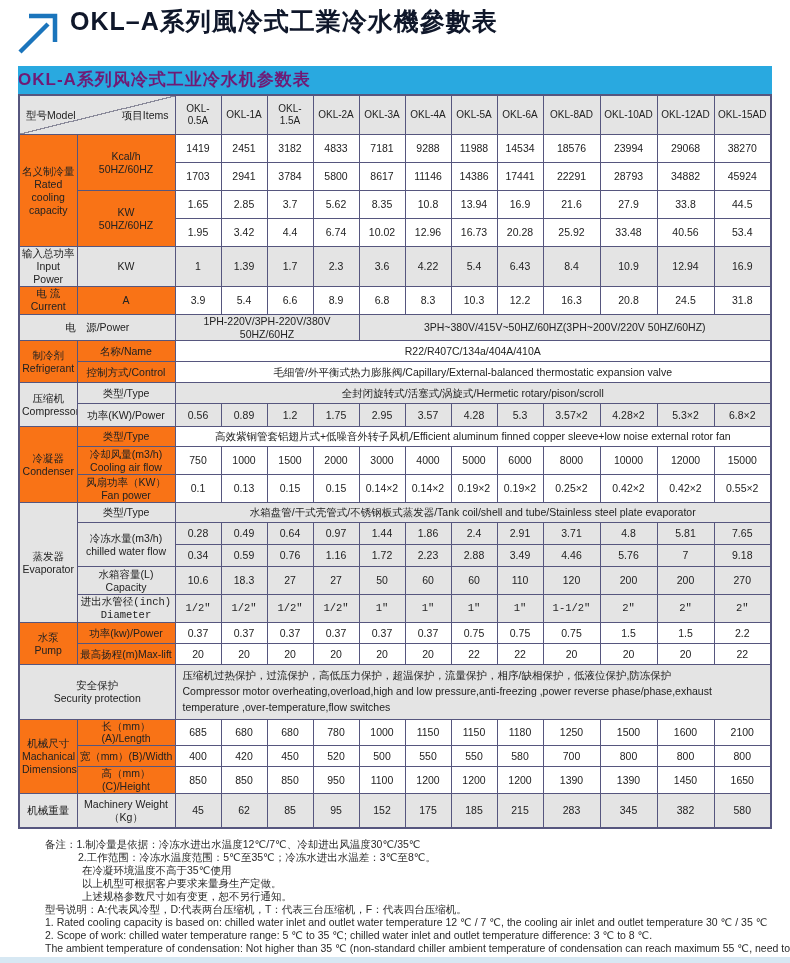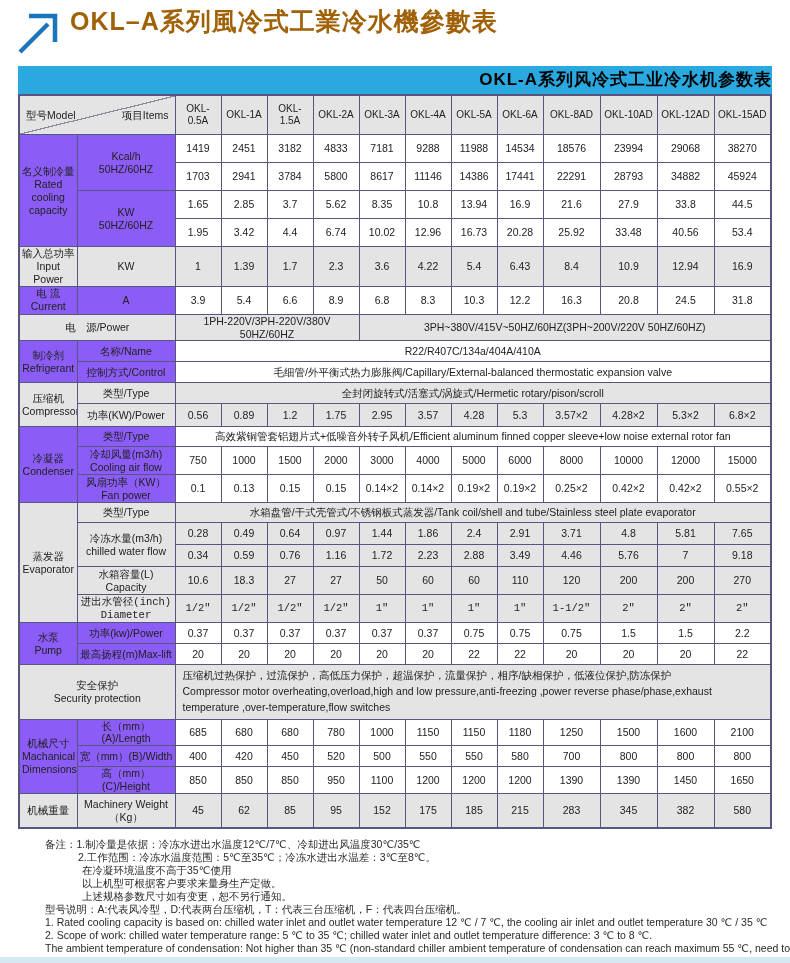--- a/index.html
+++ b/index.html
@@ -2,36 +2,36 @@
 <html><head>
 <meta charset="utf-8">
 <style>
   html,body{margin:0;padding:0;background:#fff;}
   .page{width:790px;height:963px;position:relative;background:#fff;
         font-family:"Liberation Sans","DejaVu Sans",sans-serif;color:#222;overflow:hidden;}
   
   .hdr{display:flex;align-items:flex-start;padding:6px 0 0 12px;height:56px;}
   .hdr .arrow{width:52px;height:50px;flex:0 0 52px;margin-top:2px;}
   .hdr .titles{margin-left:6px;}
-  .t-zh{font-size:25px;font-weight:bold;color:#a16207;margin:0;line-height:30px;letter-spacing:1px;}
+  .t-zh{font-size:25px;font-weight:bold;color:#0f172a;margin:0;line-height:30px;letter-spacing:1px;}
   .t-en{font-size:16.5px;font-weight:normal;color:#1c1c1c;margin:0;line-height:20px;}
   
   .table-wrap{margin:4px 18px 0 18px;}
-  .table-title{background:#29a9e0;color:#000000;text-align:right;font-size:17px;
+  .table-title{background:#29a9e0;color:#701a75;text-align:left;font-size:17px;
                height:28px;line-height:28px;font-weight:bold;letter-spacing:1px;}
   table{border-collapse:collapse;width:100%;table-layout:fixed;}
   td,th{border:1px solid #56567e;font-size:10.5px;font-weight:normal;text-align:center;
         vertical-align:middle;padding:0 2px;color:#222;white-space:pre-line;line-height:1.22;
         overflow:hidden;}
   table{border:2px solid #56567e;}
   th.mod{background:#e4e4e4;font-size:10px;height:30px;}
   td.lab{background:#e4e4e4;}
   tr.rg td{background:#e4e4e4;}
   tr.rw td{background:#ffffff;}
-  tr.rw td.lab{background:#8b5cf6;}
+  tr.rw td.lab{background:#f97316;}
   td.left{text-align:left;padding:3px 7px;line-height:1.5;font-size:10.5px;}
   th.corner{background:#e4e4e4;padding:0;position:relative;
     background-image:linear-gradient(to bottom right,
       transparent calc(50% - 0.6px),#8a8a9a calc(50% - 0.6px),
       #8a8a9a calc(50% + 0.6px),transparent calc(50% + 0.6px));}
   .corner-inner{display:flex;justify-content:space-between;align-items:center;
       height:100%;padding:0 6px;font-size:10.5px;}
   
   .notes{margin:9px 0 0 45px;font-size:10.5px;color:#2a2a2a;}
   .nl{line-height:13px;white-space:nowrap;}

